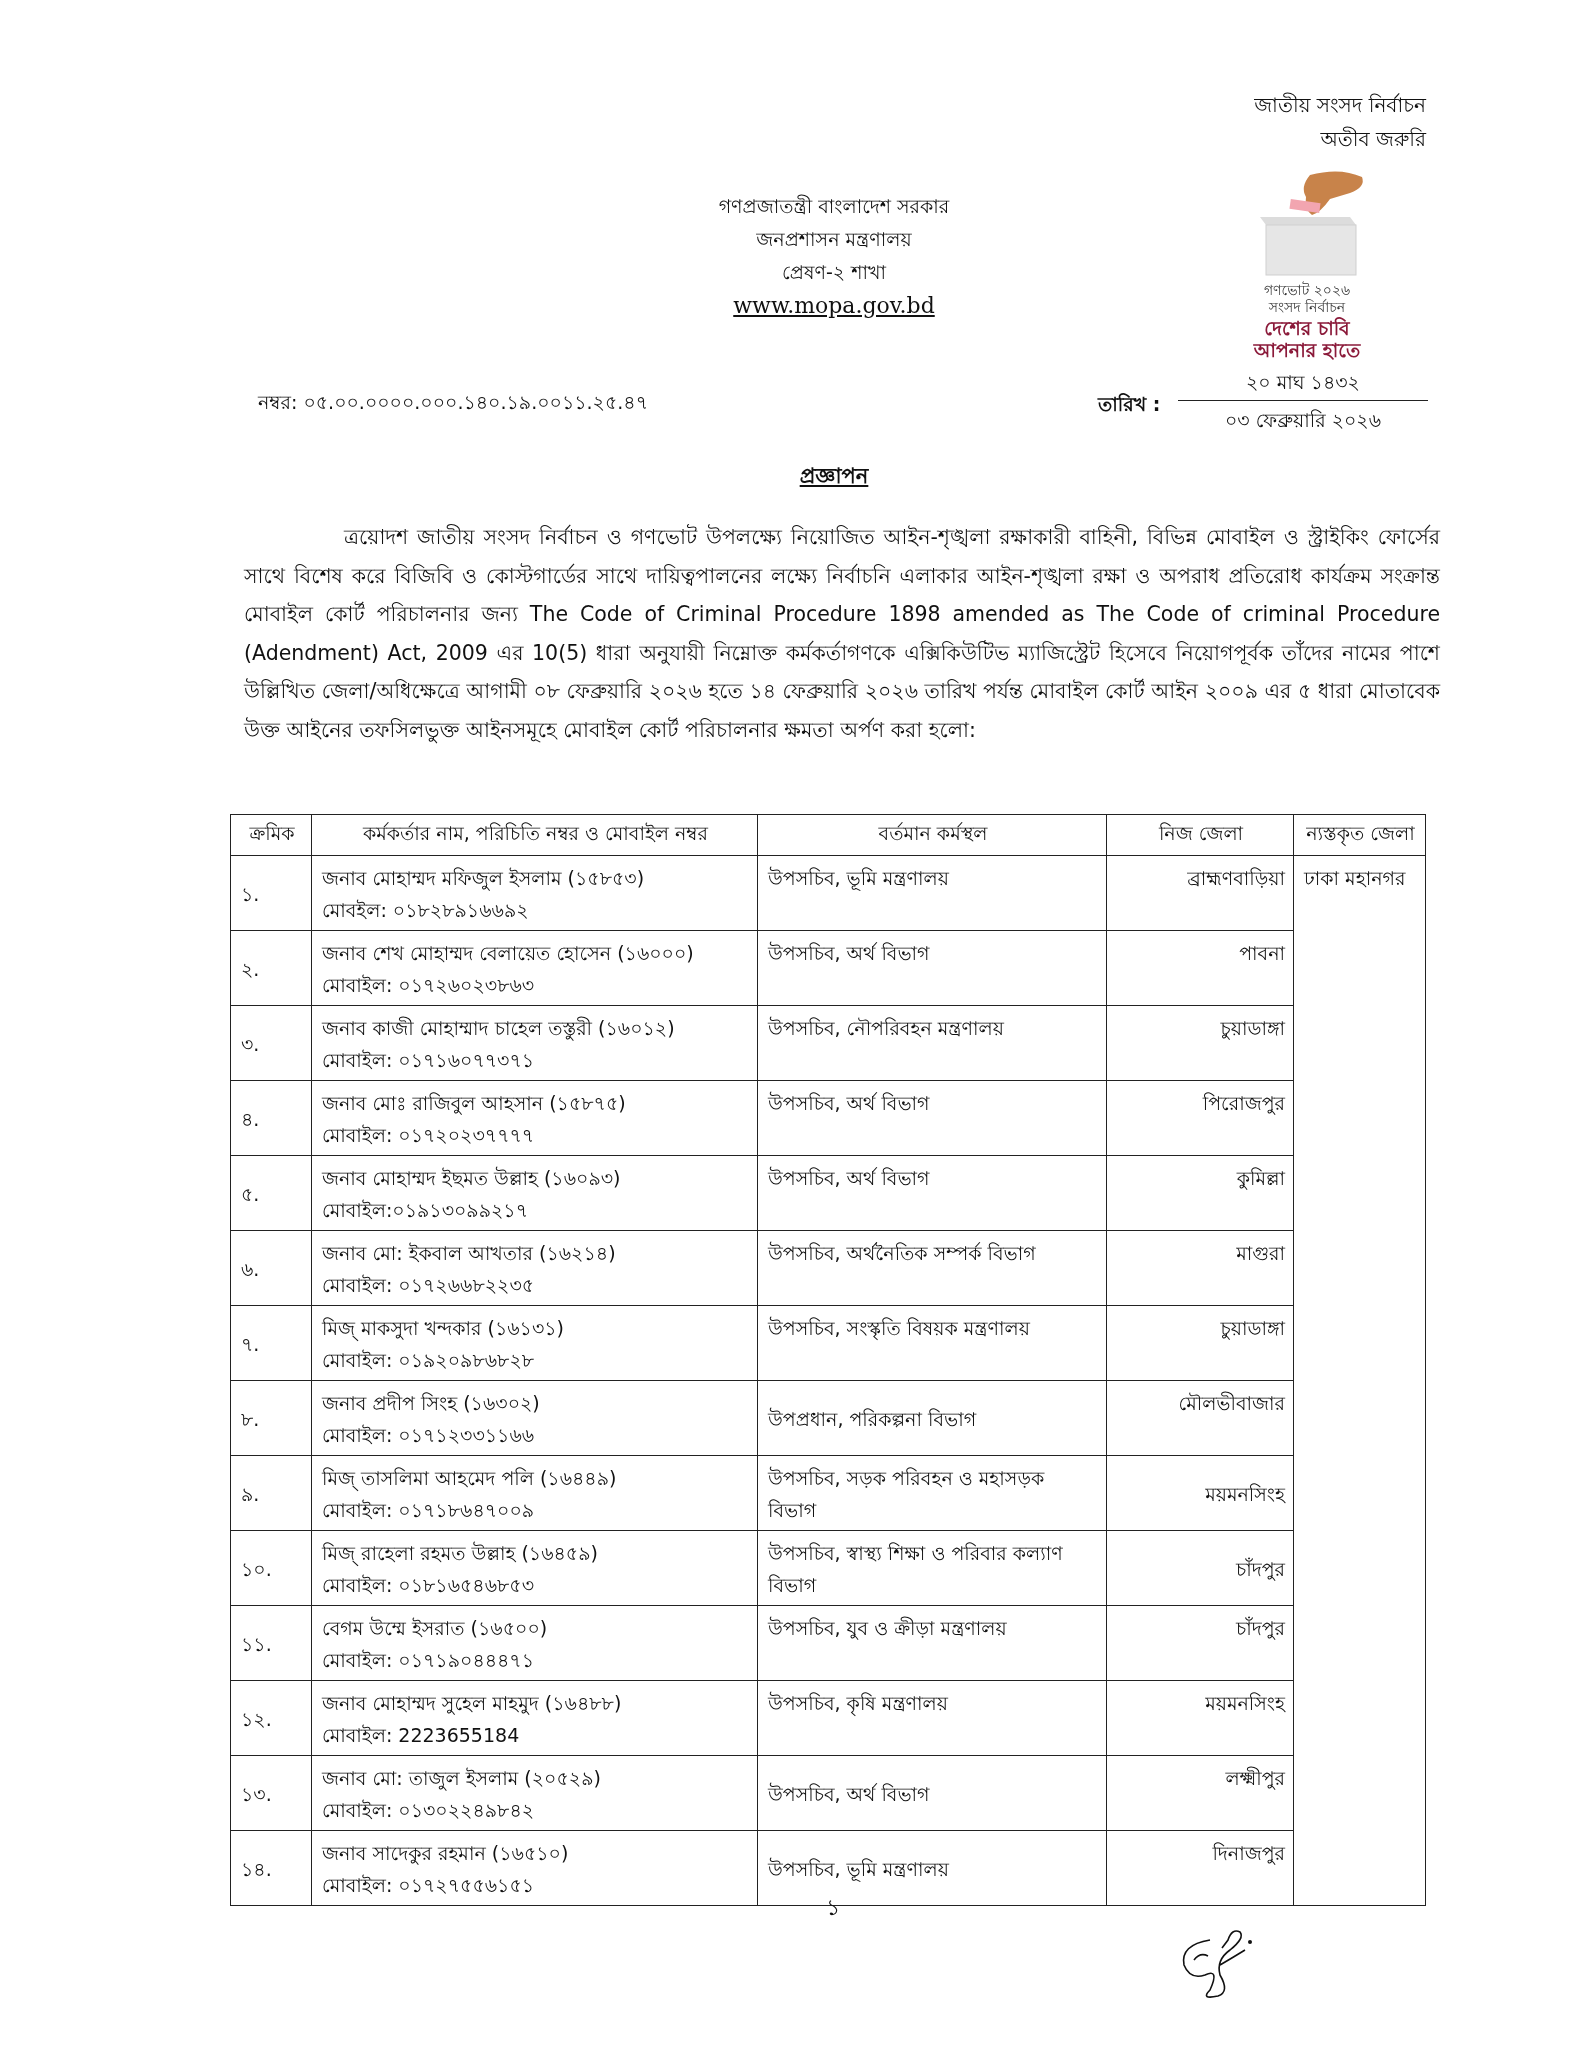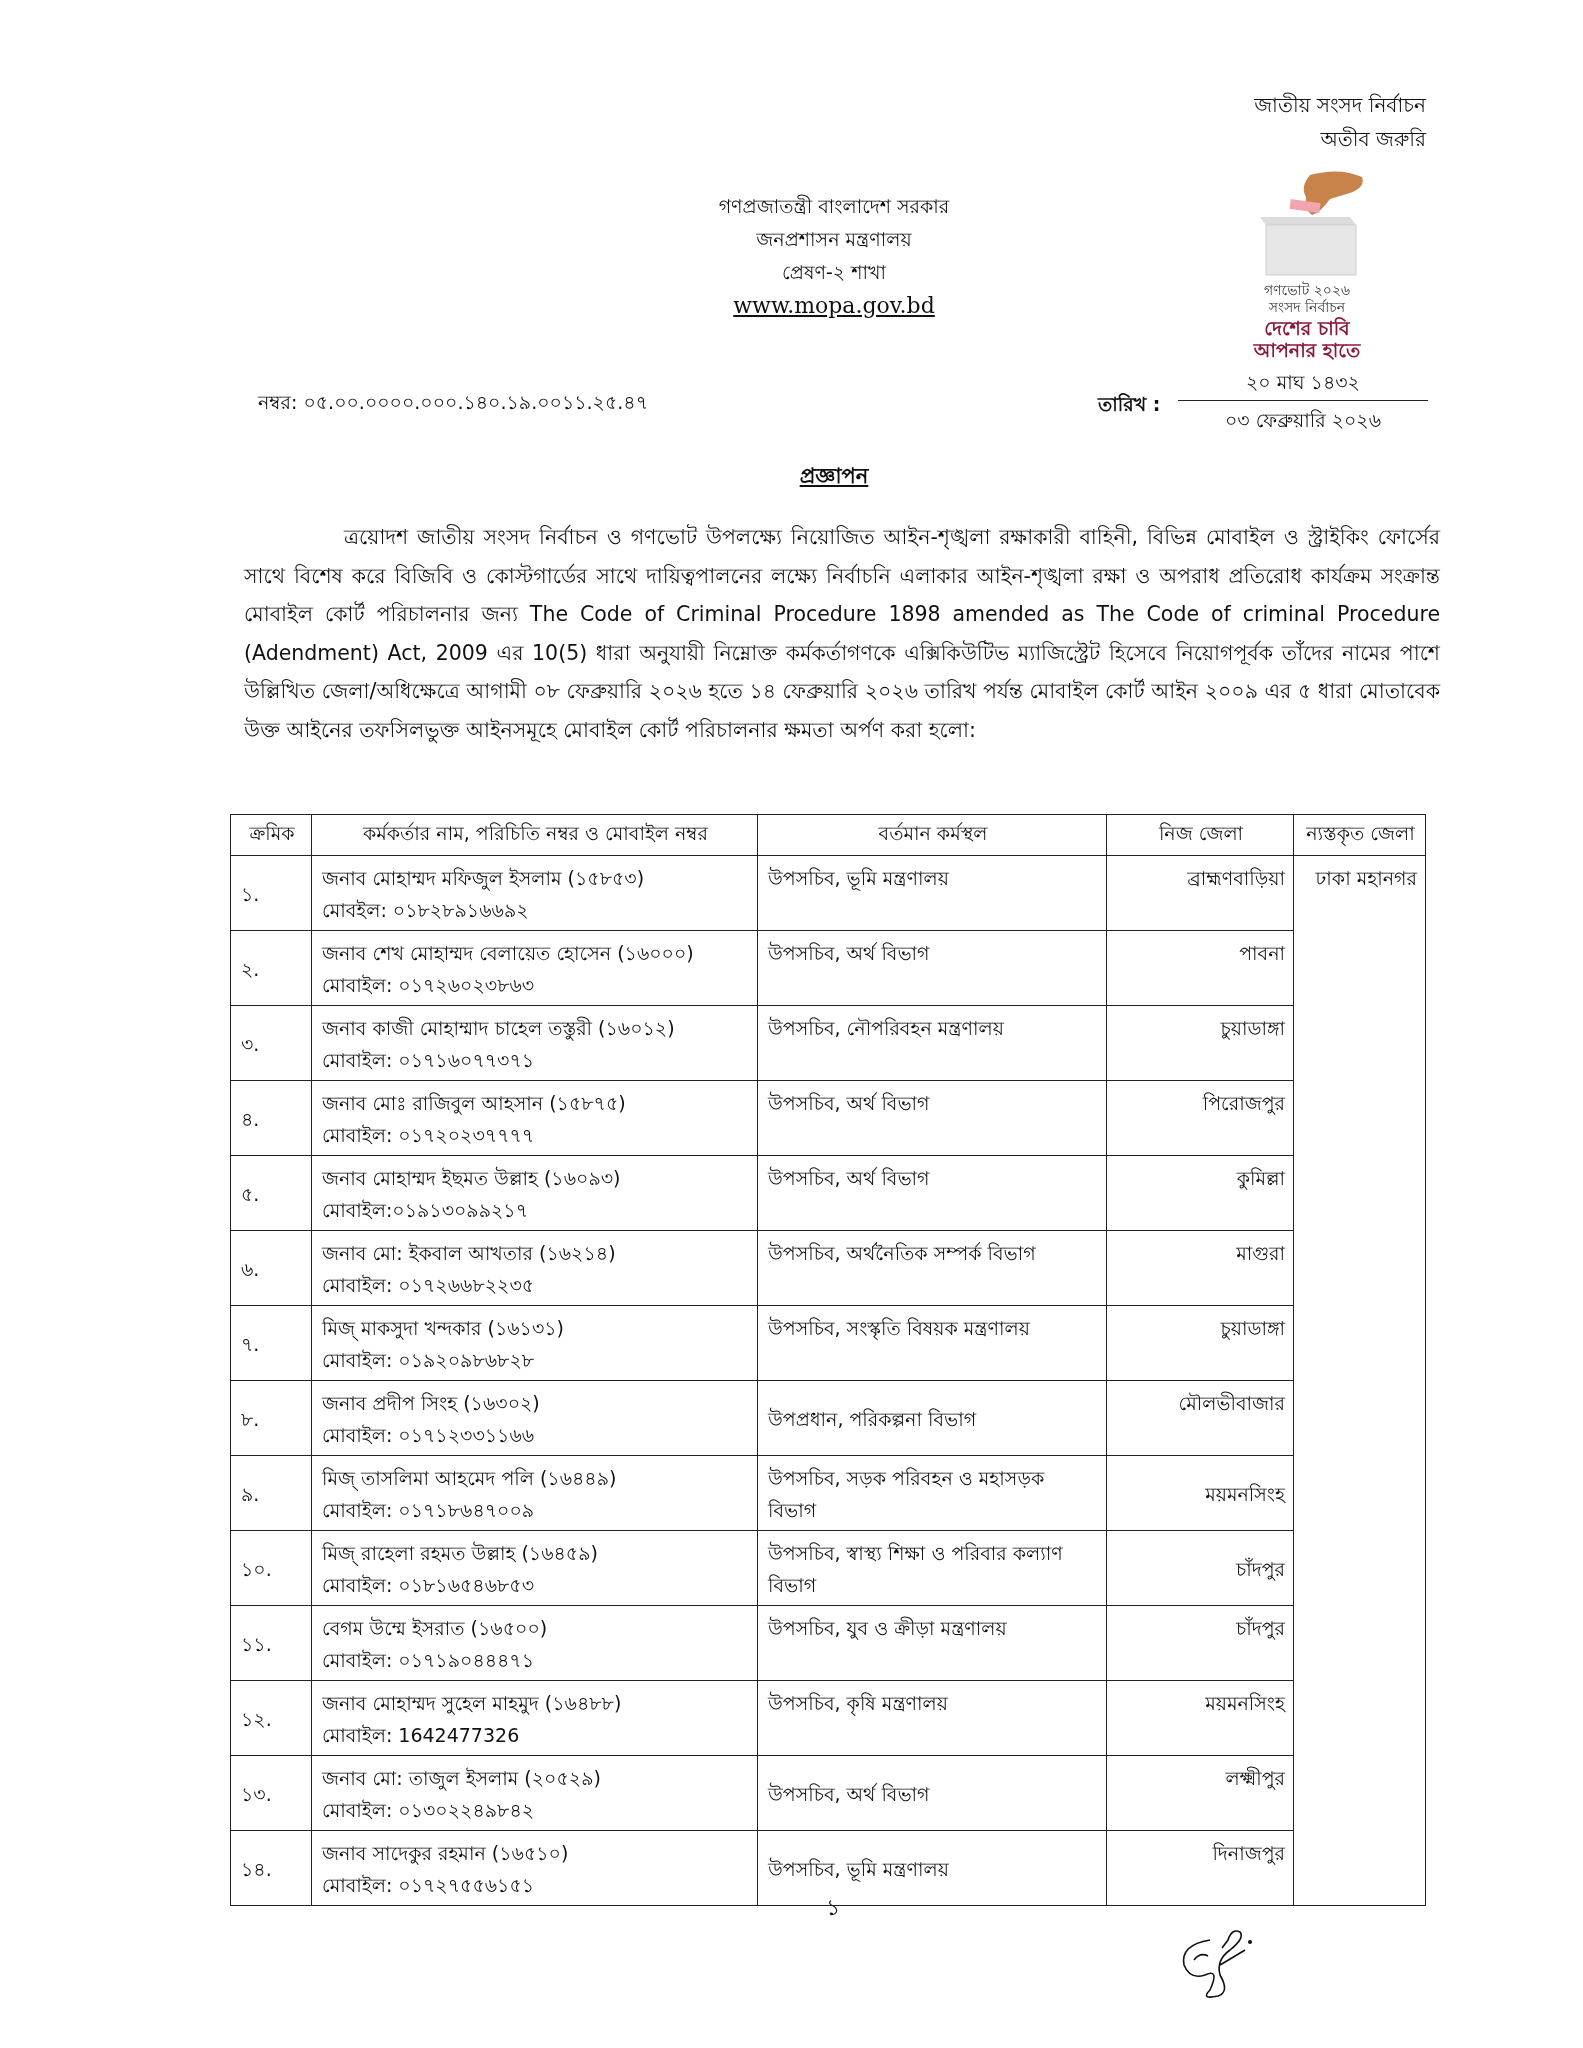--- a/index.html
+++ b/index.html
@@ -18,21 +18,21 @@
     .date-val.bot { top: 38px; }
     .date-line { position: absolute; left: 80px; top: 32px; width: 250px; height: 1px; background: #222; }
     .title { left: 0; width: 1668px; top: 460px; text-align: center; font-size: 21px; font-weight: bold; text-decoration: underline; }
     .body-text { left: 244px; width: 1196px; top: 518px; font-size: 20.5px; line-height: 38.5px; text-align: justify; }
     .body-text .indent { display: inline-block; width: 100px; }
     table.main { position: absolute; left: 230px; top: 814px; width: 1196px; border-collapse: collapse; font-size: 19px; }
     table.main th, table.main td { border: 1.5px solid #222; vertical-align: top; padding: 6px 8px 4px 10px; line-height: 32px; }
     table.main th { font-weight: normal; height: 34px; padding-top: 2px; margin-left: 29px; }
     table.main td.sl { vertical-align: middle; width: 62px; }
     table.main td.home { text-align: right; width: 150px; padding-left: 28px; }
-    table.main td.assigned { text-align: right; width: 113px; }
+    table.main td.assigned { text-align: left; width: 113px; }
     table.main td.post { width: 330px; }
     table.main td.post.mid { vertical-align: middle; }
     table.main th.h-sl { width: 62px; }
     .page-no { left: 826px; top: 1890px; font-size: 22px; }
     .signature { left: 1170px; top: 1920px; width: 90px; height: 80px; }
   </style>
 </head>
 <body>
 
 <div class="abs top-right">
@@ -255,21 +255,21 @@
         <td class="home">
           <div>চাঁদপুর</div>
         </td>
       </tr>
       <tr>
         <td class="sl">
           <div>১২.</div>
         </td>
         <td>
           <div>জনাব মোহাম্মদ সুহেল মাহমুদ (১৬৪৮৮)</div>
-          <div>মোবাইল: 1642477326</div>
+          <div>মোবাইল: 2223655184</div>
         </td>
         <td class="post">
           <div>উপসচিব, কৃষি মন্ত্রণালয়</div>
         </td>
         <td class="home">
           <div>ময়মনসিংহ</div>
         </td>
       </tr>
       <tr>
         <td class="sl">

